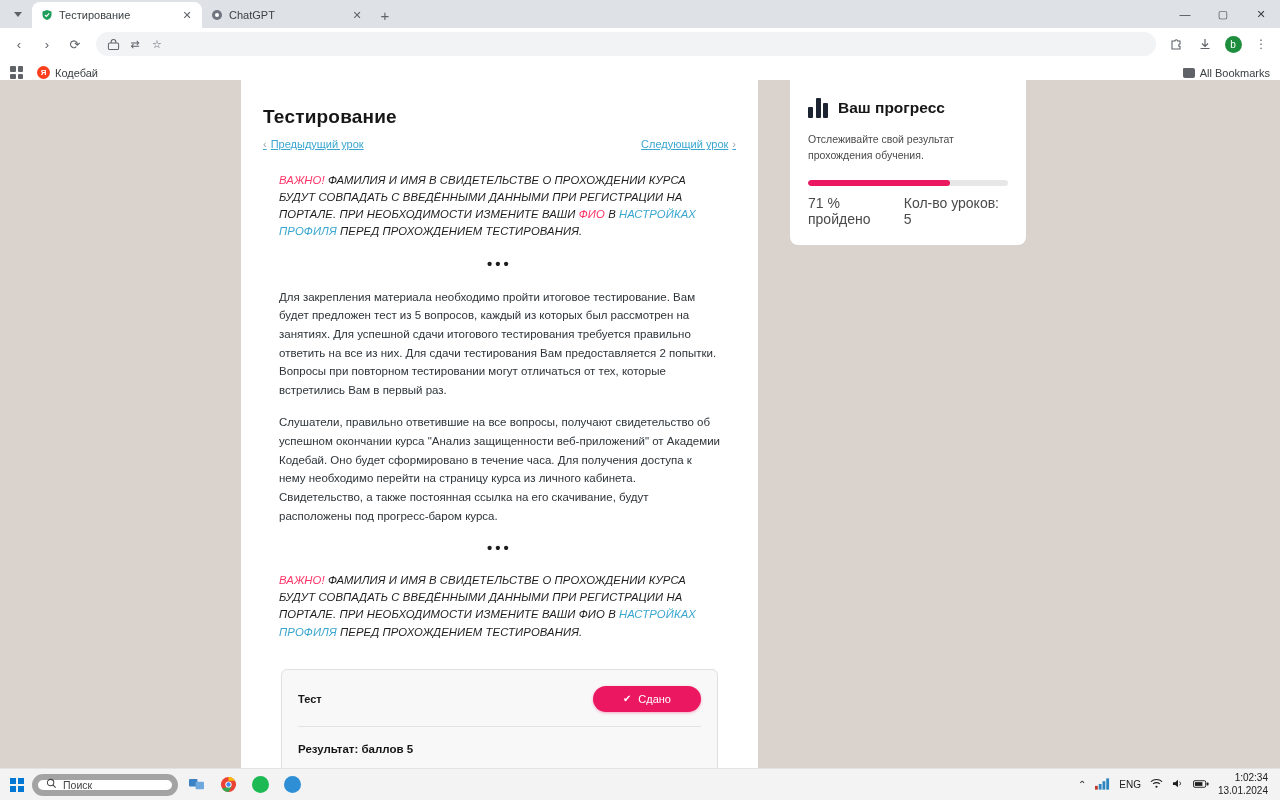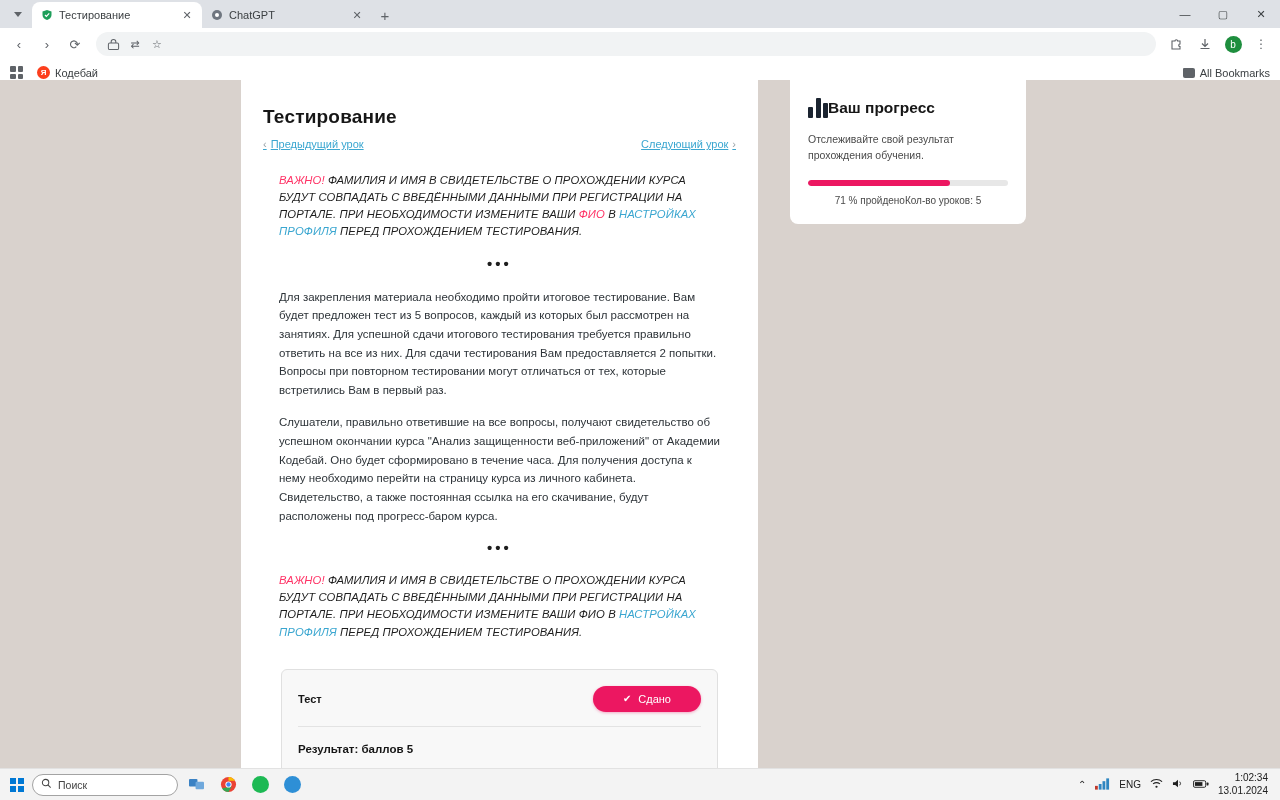--- a/index.html
+++ b/index.html
@@ -107,39 +107,39 @@
     box-shadow: 0 1px 3px rgba(236,23,97,.35);
   }
   .check { font-size: 10px; }
   .result-title { font-size: 11.5px; font-weight: bold; color: #161616; margin: 16px 0 12px 0; }
   .result-line { font-size: 11.2px; color: #2d3338; margin-bottom: 11px; }
 
   .progress-card {
     position: absolute; left: 790px; top: 0; width: 236px;
     background: #ffffff; border-radius: 0 0 8px 8px; padding: 18px 18px 18px 18px;
   }
-  .pc-head { display: flex; align-items: center; margin-bottom: 14px; }
+  .pc-head { display: flex; align-items: center; gap: 10px; margin-bottom: 14px; }
   .bars { display: flex; align-items: flex-end; gap: 2.5px; height: 20px; }
   .bars i { width: 5px; background: #1b2430; display: block; border-radius: 1px; }
   .pc-title { font-size: 15.5px; font-weight: bold; color: #161616; }
   .pc-sub { font-size: 10.5px; color: #4a4a4a; line-height: 1.5; margin-bottom: 16px; }
   .bar-track { height: 6px; background: #e7e7e7; border-radius: 4px; overflow: hidden; }
   .bar-fill { height: 6px; background: #ec1761; border-radius: 4px; }
-  .pc-foot { display: flex; justify-content: center; margin-top: 9px; font-size: 10px; color: #4a4a4a; }
+  .pc-foot { display: flex; justify-content: center; margin-top: 9px; font-size: 14px; color: #4a4a4a; }
 
   
   .taskbar {
     position: absolute; bottom: 0; left: 0; width: 1280px; height: 32px;
     background: #f3f3f3; display: flex; align-items: center; padding: 0 6px; gap: 4px;
     border-top: 1px solid #e2e2e2;
   }
   .win-logo { width: 22px; height: 22px; display: grid; grid-template-columns: 1fr 1fr; grid-template-rows: 1fr 1fr; gap: 2px; padding: 4px; }
   .win-logo i { background: #0078d4; display: block; }
   .tb-search {
-    width: 146px; height: 22px; background: #ffffff; border: 1px solid #a3a3a3; border-radius: 12px;
+    width: 146px; height: 22px; background: #ffffff; border: 6px solid #a3a3a3; border-radius: 12px;
     display: flex; align-items: center; gap: 6px; padding: 0 8px; font-size: 10.5px; color: #444;
   }
   .tb-app { width: 28px; height: 26px; display: flex; align-items: center; justify-content: center; }
   .ic-round { width: 17px; height: 17px; border-radius: 50%; }
   .tray { margin-left: auto; display: flex; align-items: center; gap: 9px; padding-right: 6px; font-size: 10px; color: #202020; }
   .clock { text-align: right; line-height: 1.25; font-size: 10px; }
 </style>
 </head>
 <body>
 

